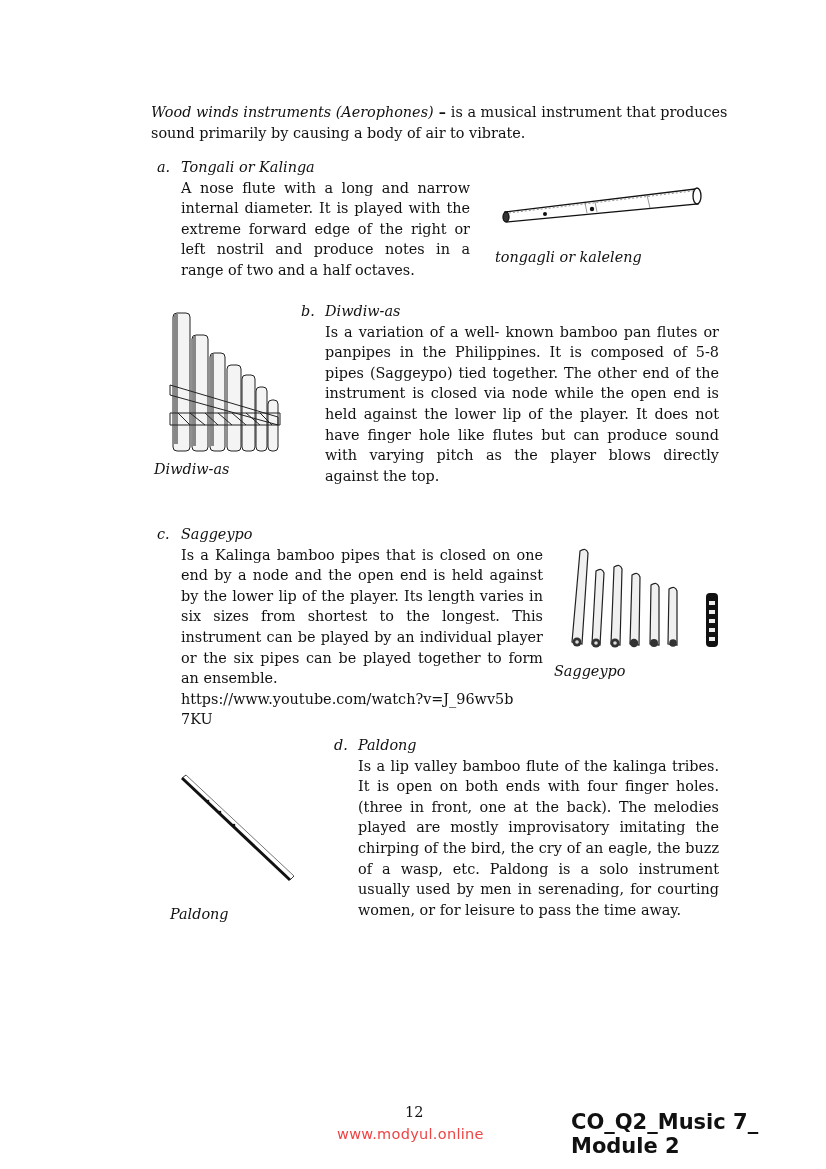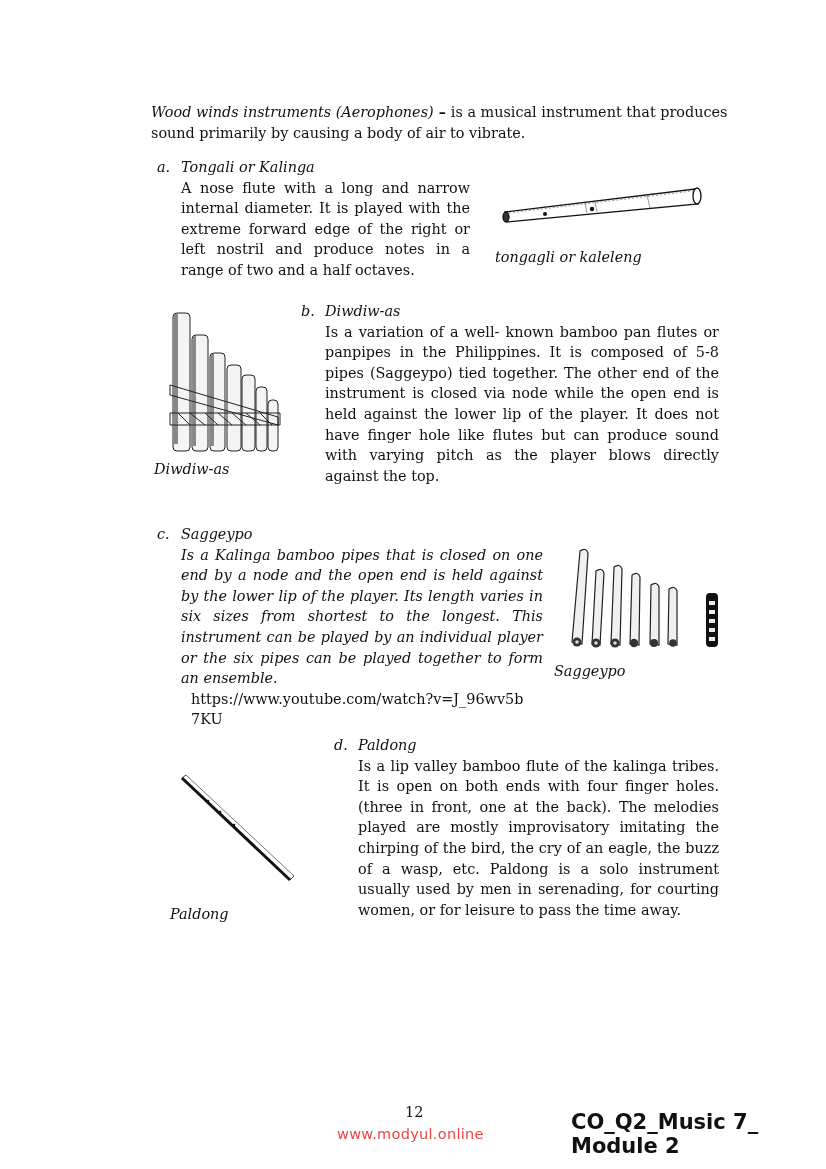--- a/index.html
+++ b/index.html
@@ -77,22 +77,22 @@
   <div>
     <span class="marker">b.</span><span class="ital">Diwdiw-as</span>
   </div>
   <div class="just item-body" style="margin-left:24px; width:394px;">Is a variation of a well- known bamboo pan flutes or panpipes in the Philippines.  It is composed of 5-8 pipes (Saggeypo) tied together. The other end of the instrument is closed via node while the open end is held against the lower lip of the player.  It does not have finger hole like flutes but can produce sound with varying pitch as the player blows directly against the top.</div>
 </div>
 
 <div class="abs serif" style="left:157px; top:524px; width:400px;">
   <div>
     <span class="marker">c.</span><span class="ital">Saggeypo</span>
   </div>
-  <div class="just item-body" style="margin-left:24px; width:362px;font-style:italic;">Is a Kalinga bamboo pipes that is closed on one end by a node and  the open end is held against by the lower lip of the player. Its length varies in six sizes from shortest to the longest. This instrument can be played by an individual player or the six pipes can be played together to form an ensemble.</div>
-  <div style="margin-left:34px;">
+  <div class="just item-body" style="margin-left:24px; width:362px;">Is a Kalinga bamboo pipes that is closed on one end by a node and  the open end is held against by the lower lip of the player. Its length varies in six sizes from shortest to the longest. This instrument can be played by an individual player or the six pipes can be played together to form an ensemble.</div>
+  <div style="margin-left:24px;">
     <div>https://www.youtube.com/watch?v=J_96wv5b</div>
     <div>7KU</div>
   </div>
 </div>
 <div class="abs" style="left:562px; top:545px; width:165px;">
   <svg width="165" height="110" viewBox="0 0 165 110">
     <g stroke="#222" stroke-width="1.2" fill="#f0f0f0">
       <path d="M10 97 L18 6 Q24 2 26 8 L20 99 Z"></path>
       <path d="M30 99 L34 26 Q40 22 42 28 L38 100 Z"></path>
       <path d="M49 99 L52 22 Q58 18 60 24 L58 100 Z"></path>

